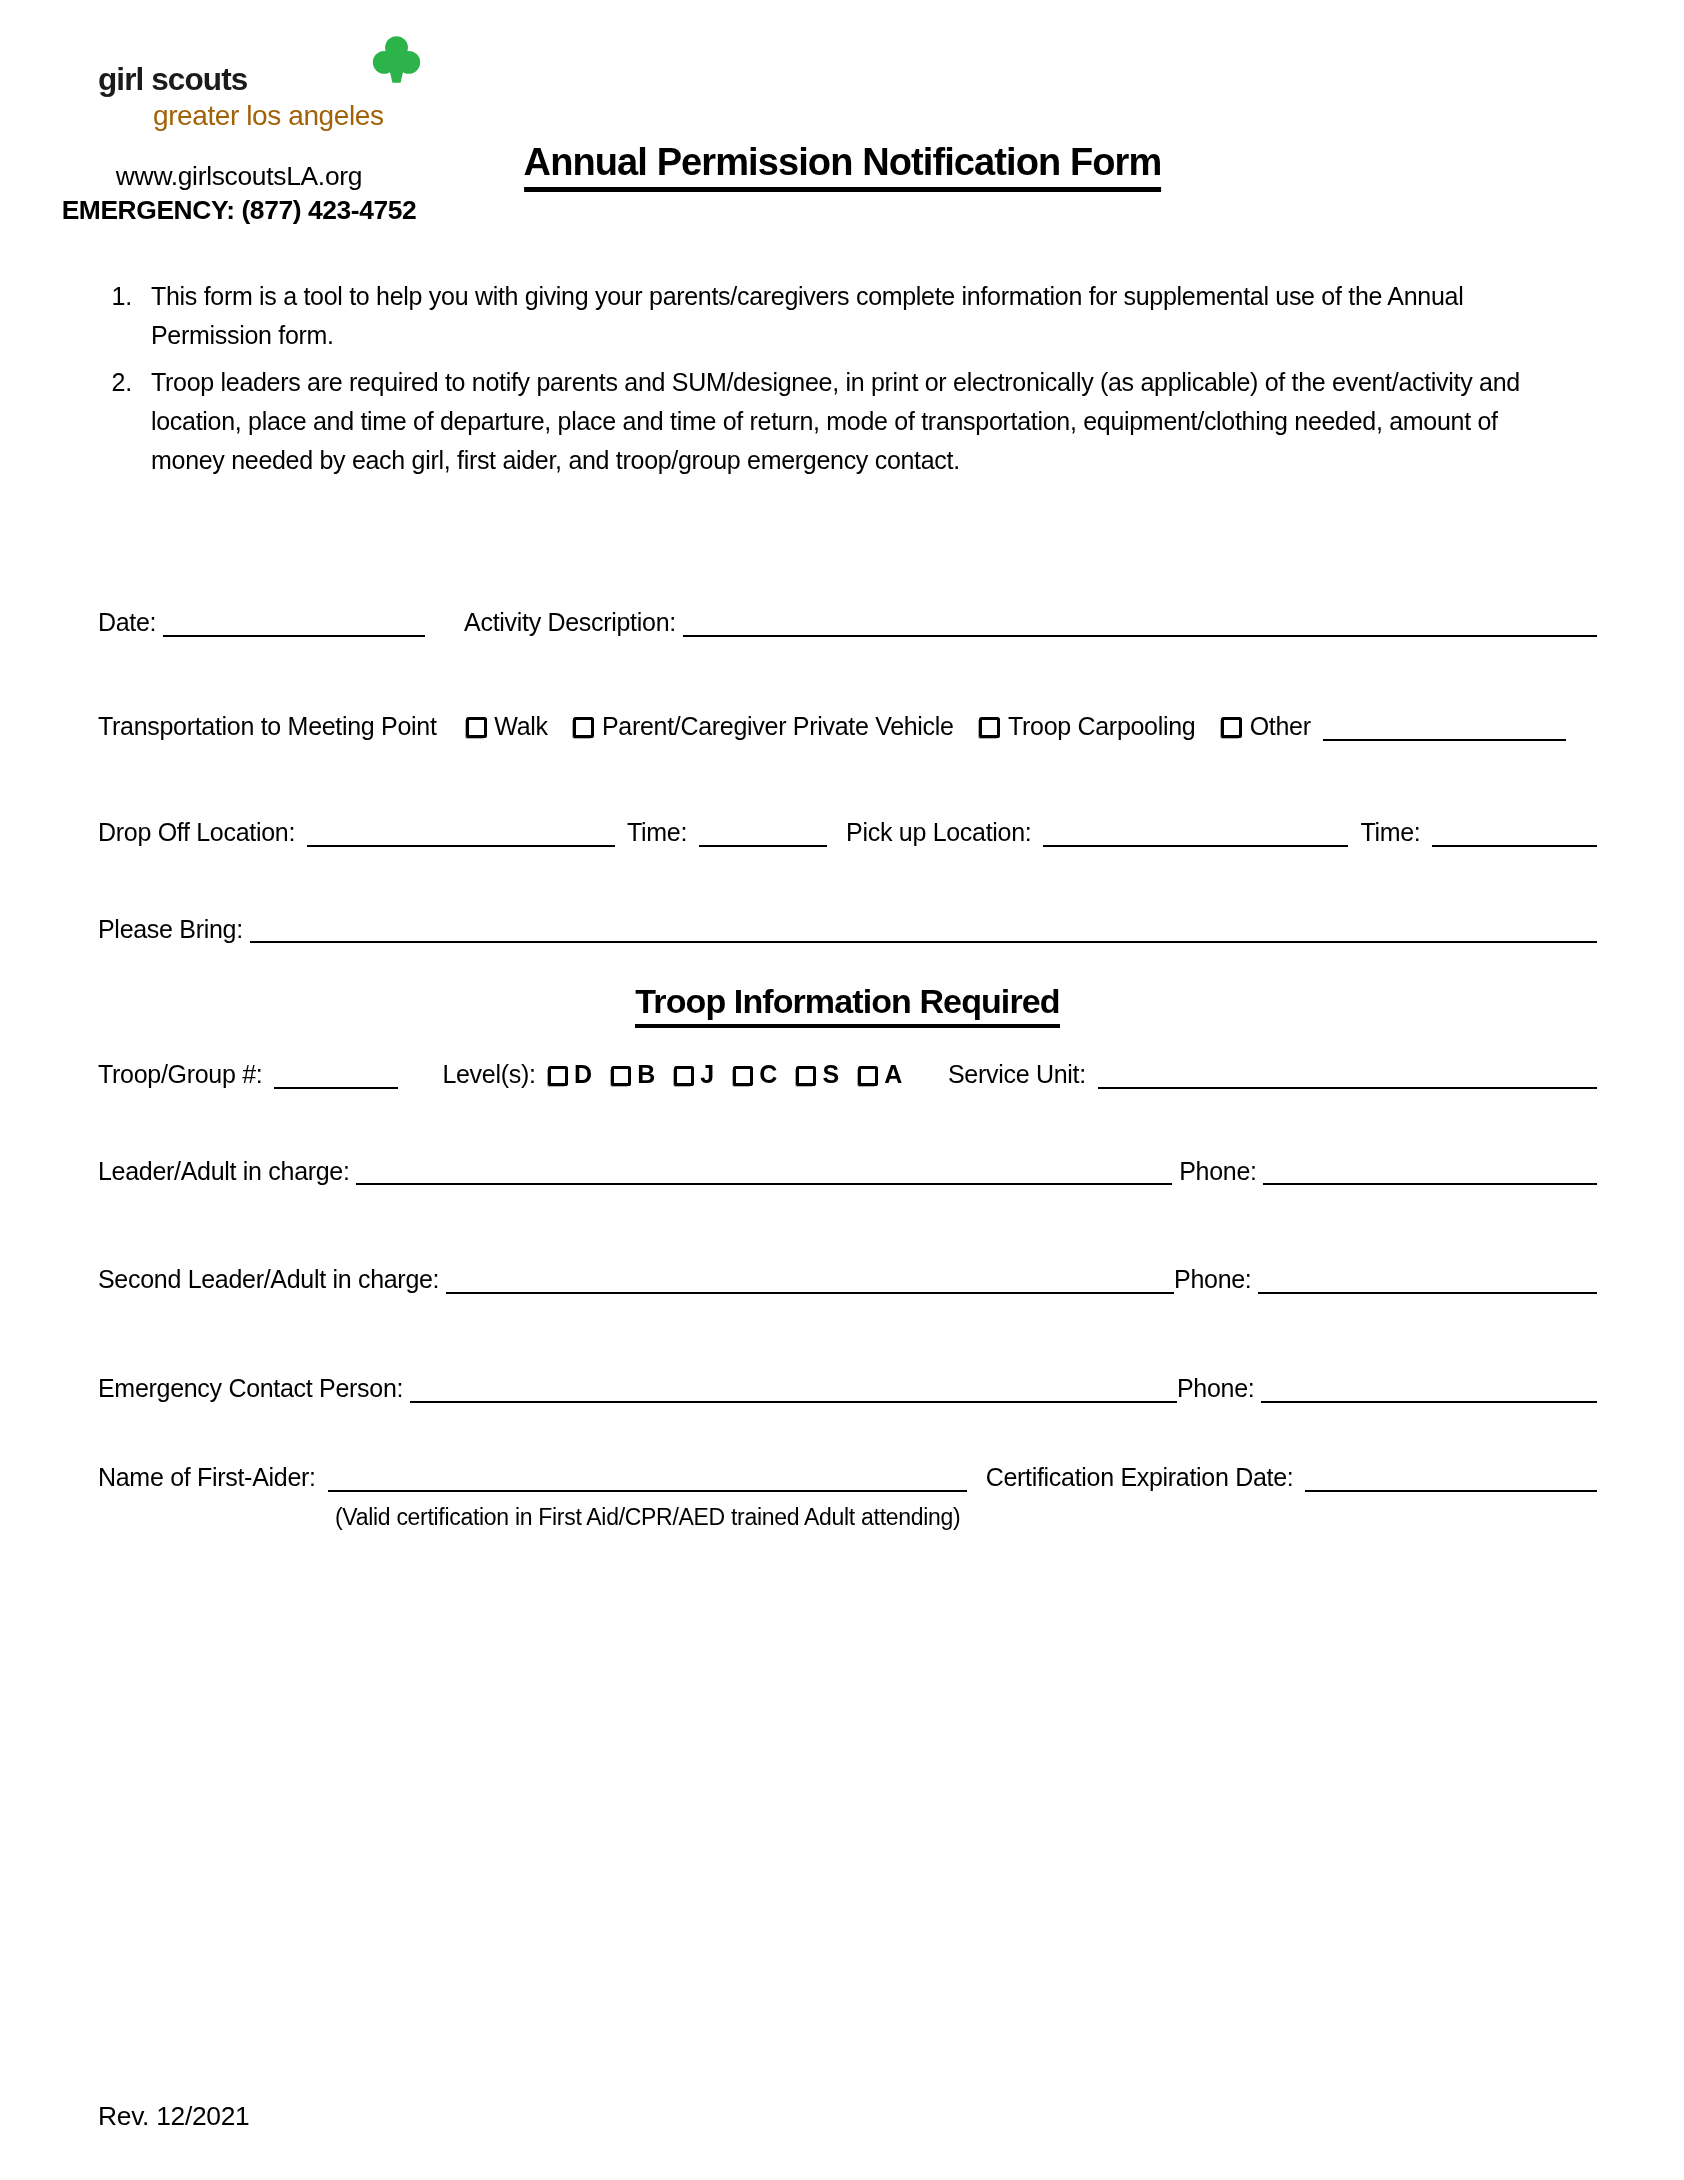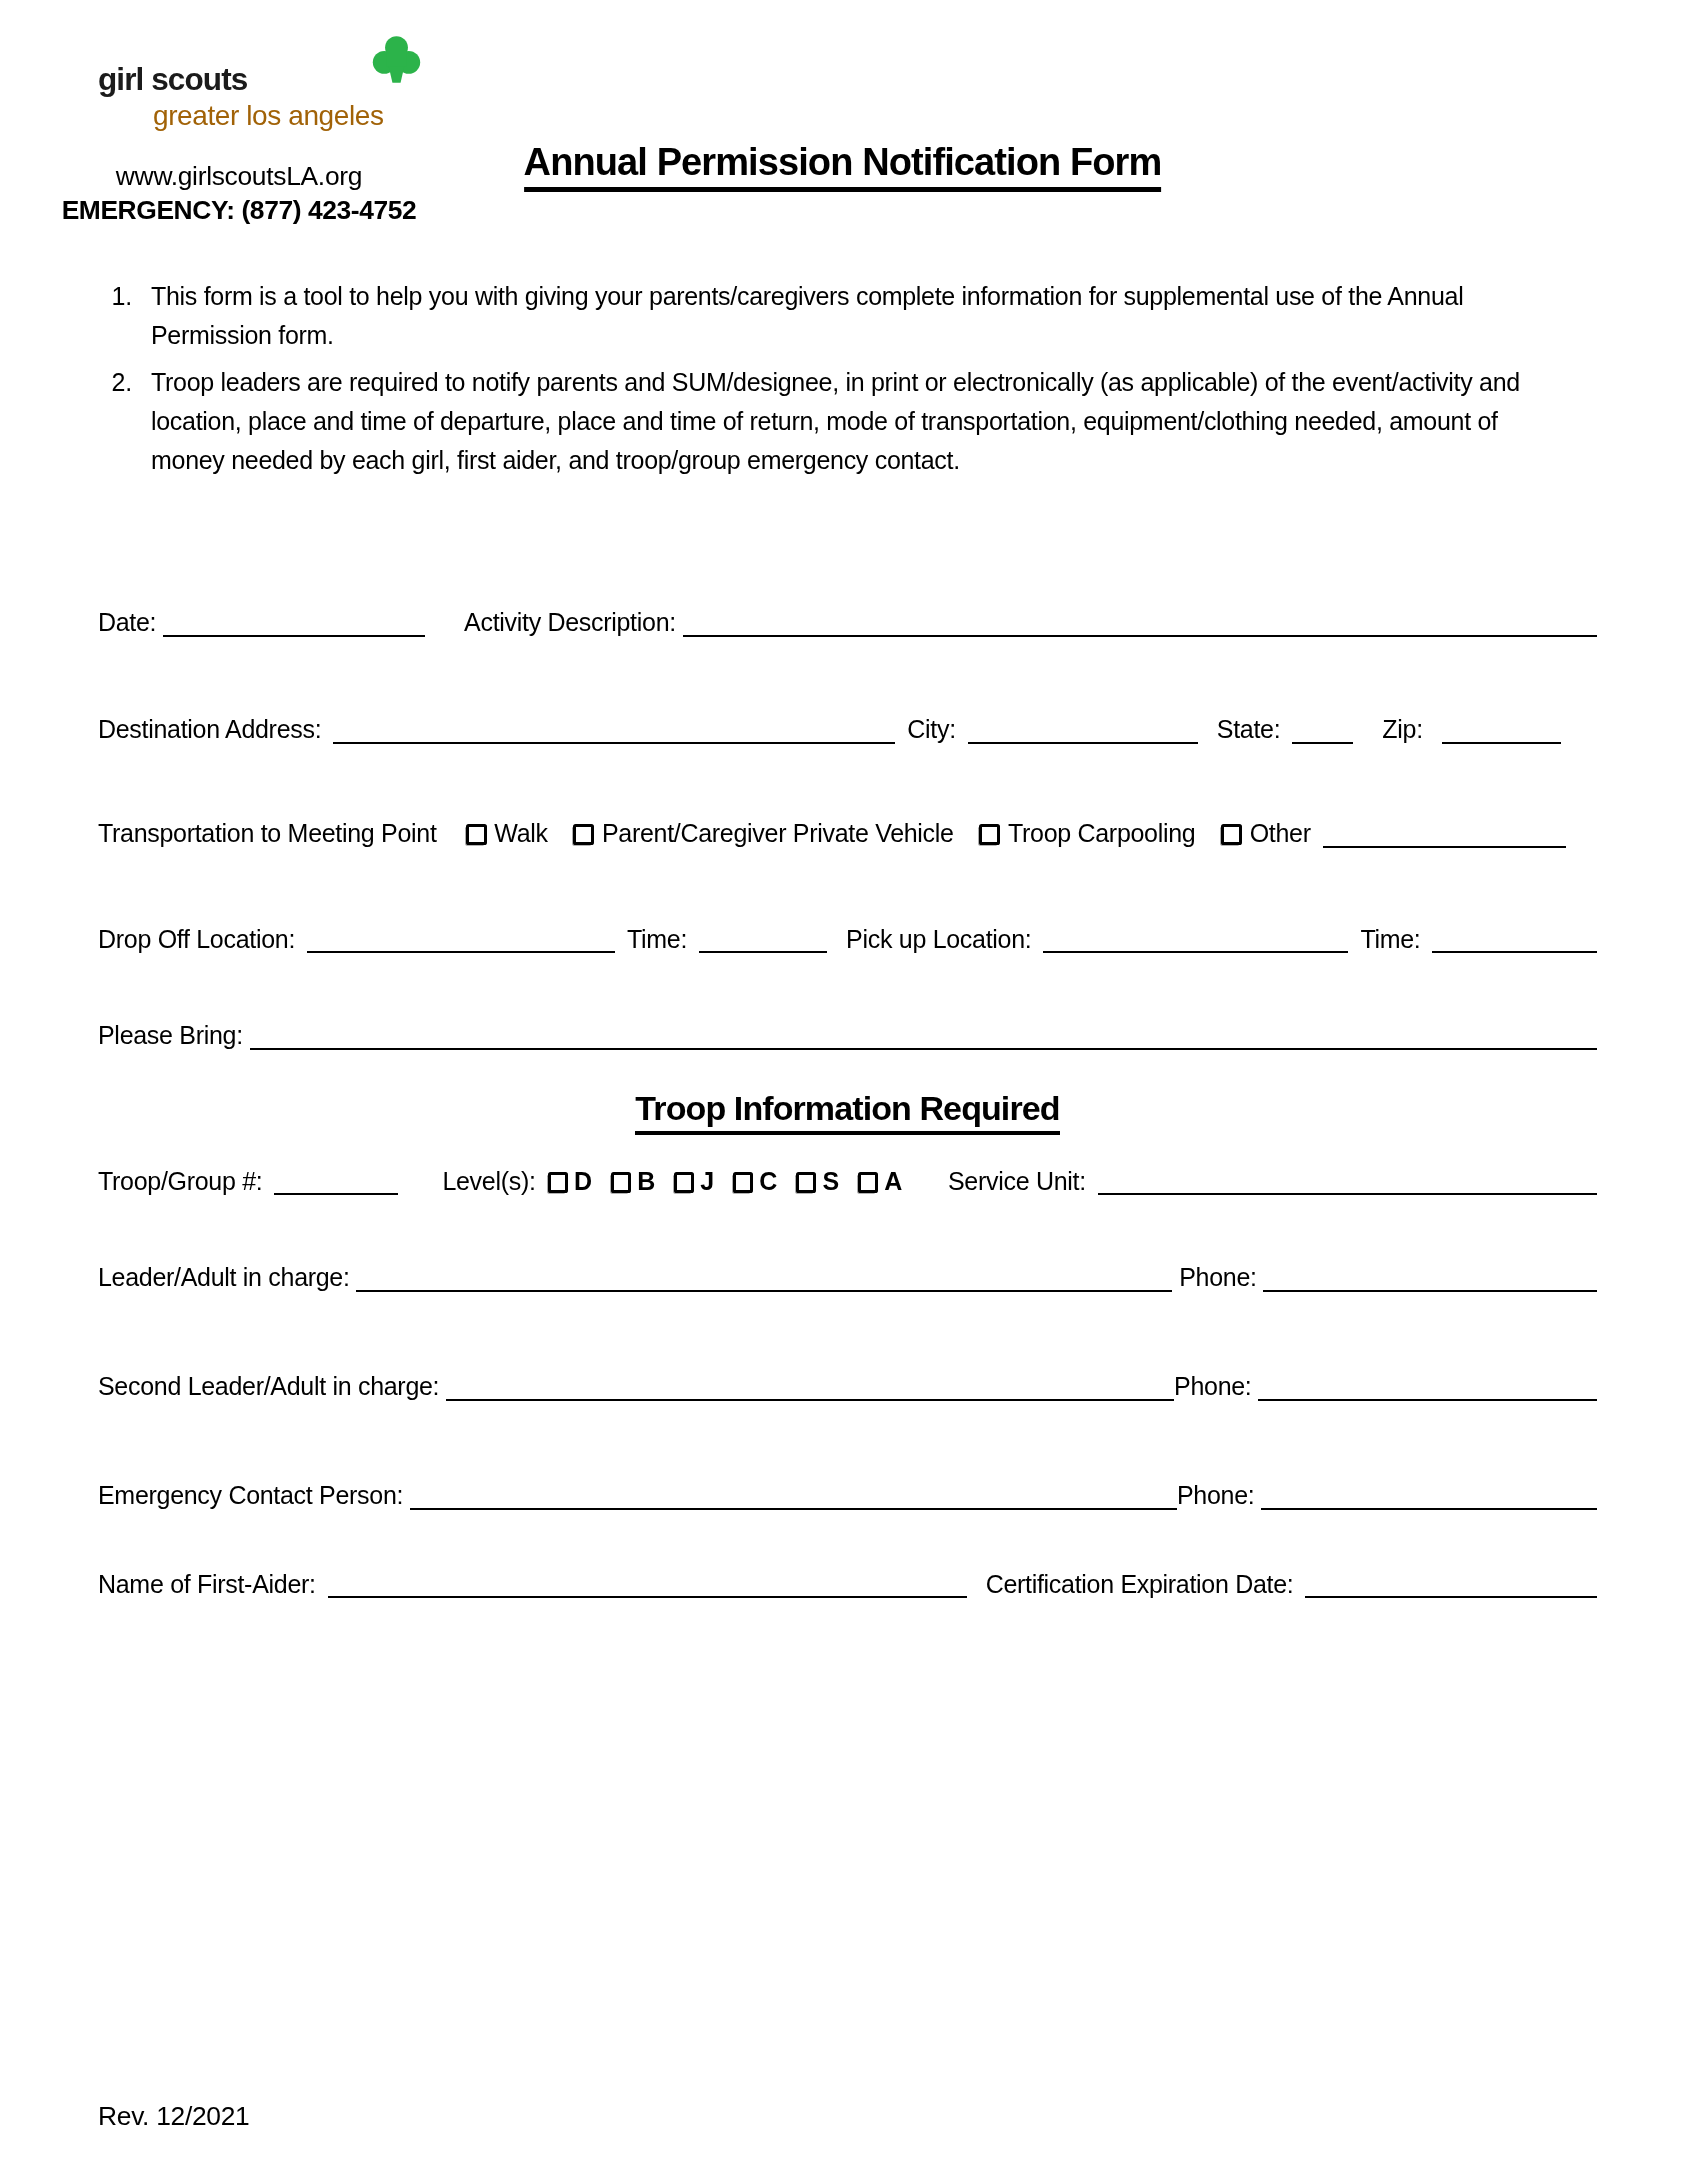--- a/index.html
+++ b/index.html
@@ -124,30 +124,20 @@
     </div>
 
 
     <div class="row r-date">
       <span class="lbl">Date:</span>
       <span class="blank g8" style="width:262px"></span>
       <span class="lbl" style="margin-left:39px">Activity Description:</span>
       <span class="blank grow g8"></span>
     </div>
 
-    <div class="row r-dest">
-      <span class="lbl">Destination Address:</span>
-      <span class="blank g14" style="width:562px"></span>
-      <span class="lbl g14">City:</span>
-      <span class="blank g14" style="width:230px"></span>
-      <span class="lbl g22">State:</span>
-      <span class="blank g14" style="width:61px"></span>
-      <span class="lbl g34">Zip:</span>
-      <span class="blank g22" style="width:119px"></span>
-    </div>
 
     <div class="row r-trans">
       <span class="lbl">Transportation to Meeting Point</span>
       <span class="cb first"></span>
       <span class="lbl">Walk</span>
       <span class="cb"></span>
       <span class="lbl">Parent/Caregiver Private Vehicle</span>
       <span class="cb"></span>
       <span class="lbl">Troop Carpooling</span>
       <span class="cb"></span>
@@ -218,18 +208,19 @@
     </div>
 
 
     <div class="row r-aider">
       <span class="lbl">Name of First-Aider:</span>
       <span class="blank g14" style="width:639px"></span>
       <span class="lbl g22">Certification Expiration Date:</span>
       <span class="blank grow g14"></span>
     </div>
 
+    <div class="sub-note note-aider">(Valid certification in First Aid/CPR/AED trained Adult attending)</div>
 
   </div>
 
   <div class="footer">Rev. 12/2021</div>
 </div>
 
 
 </body></html>

